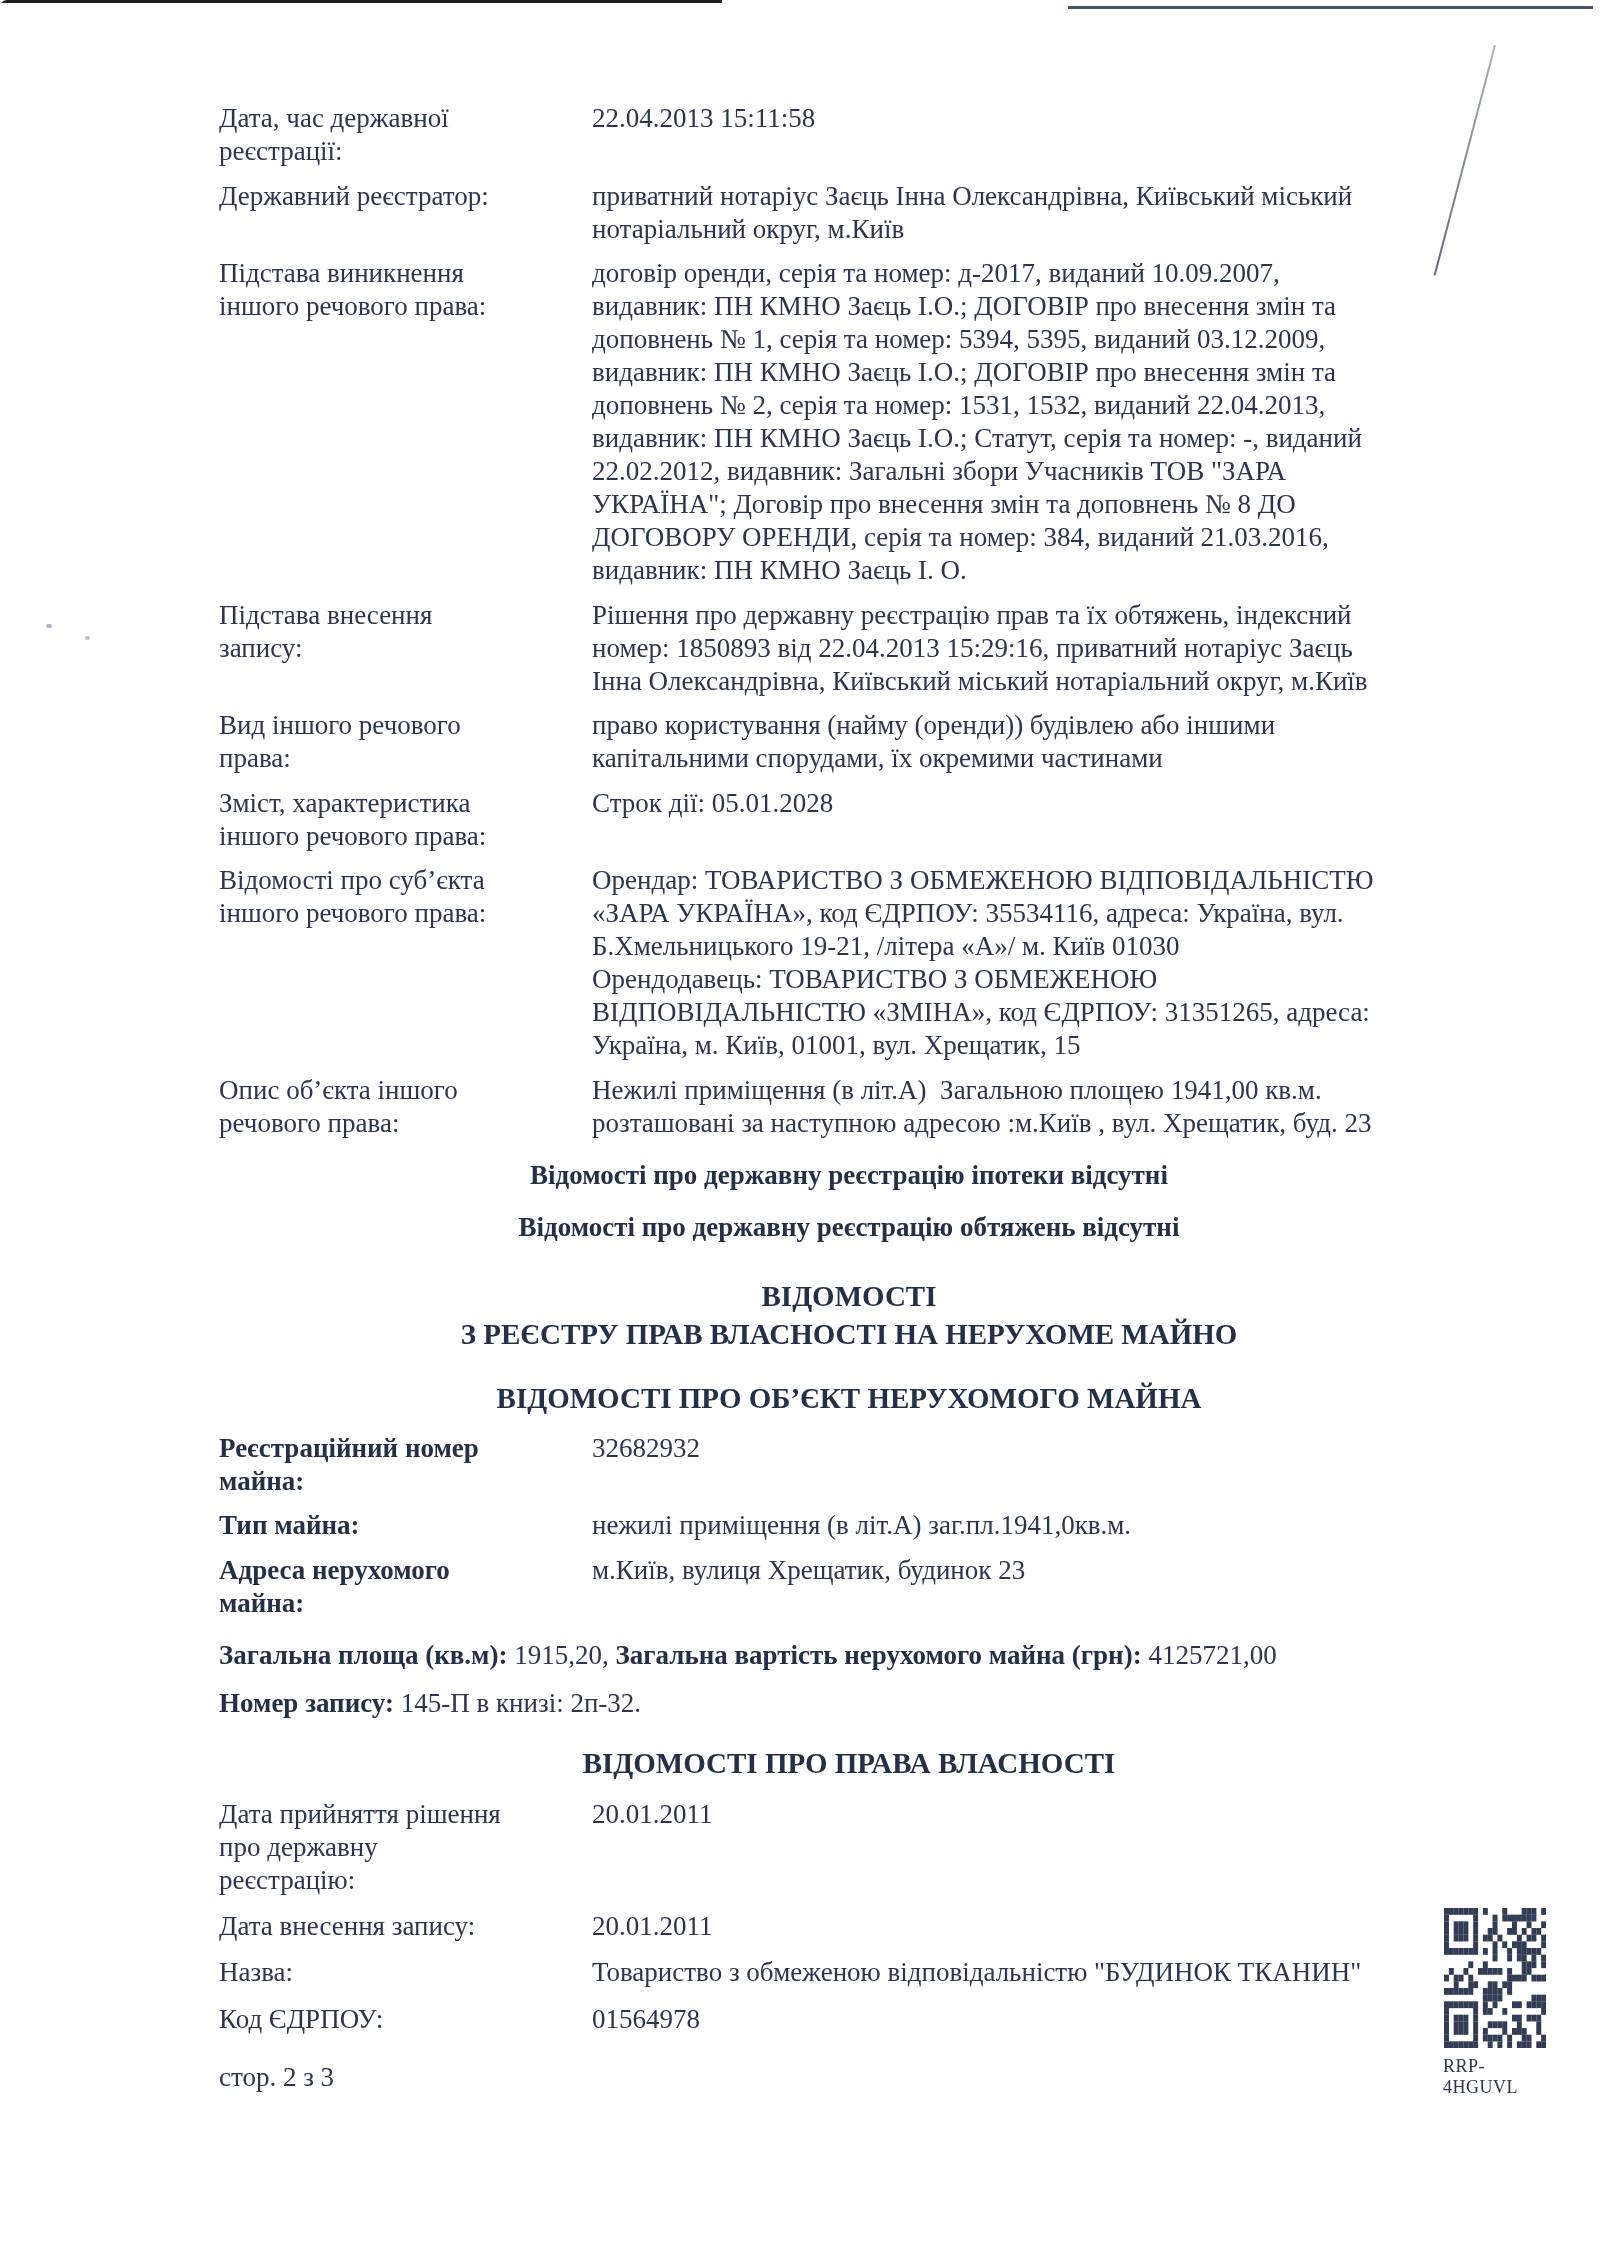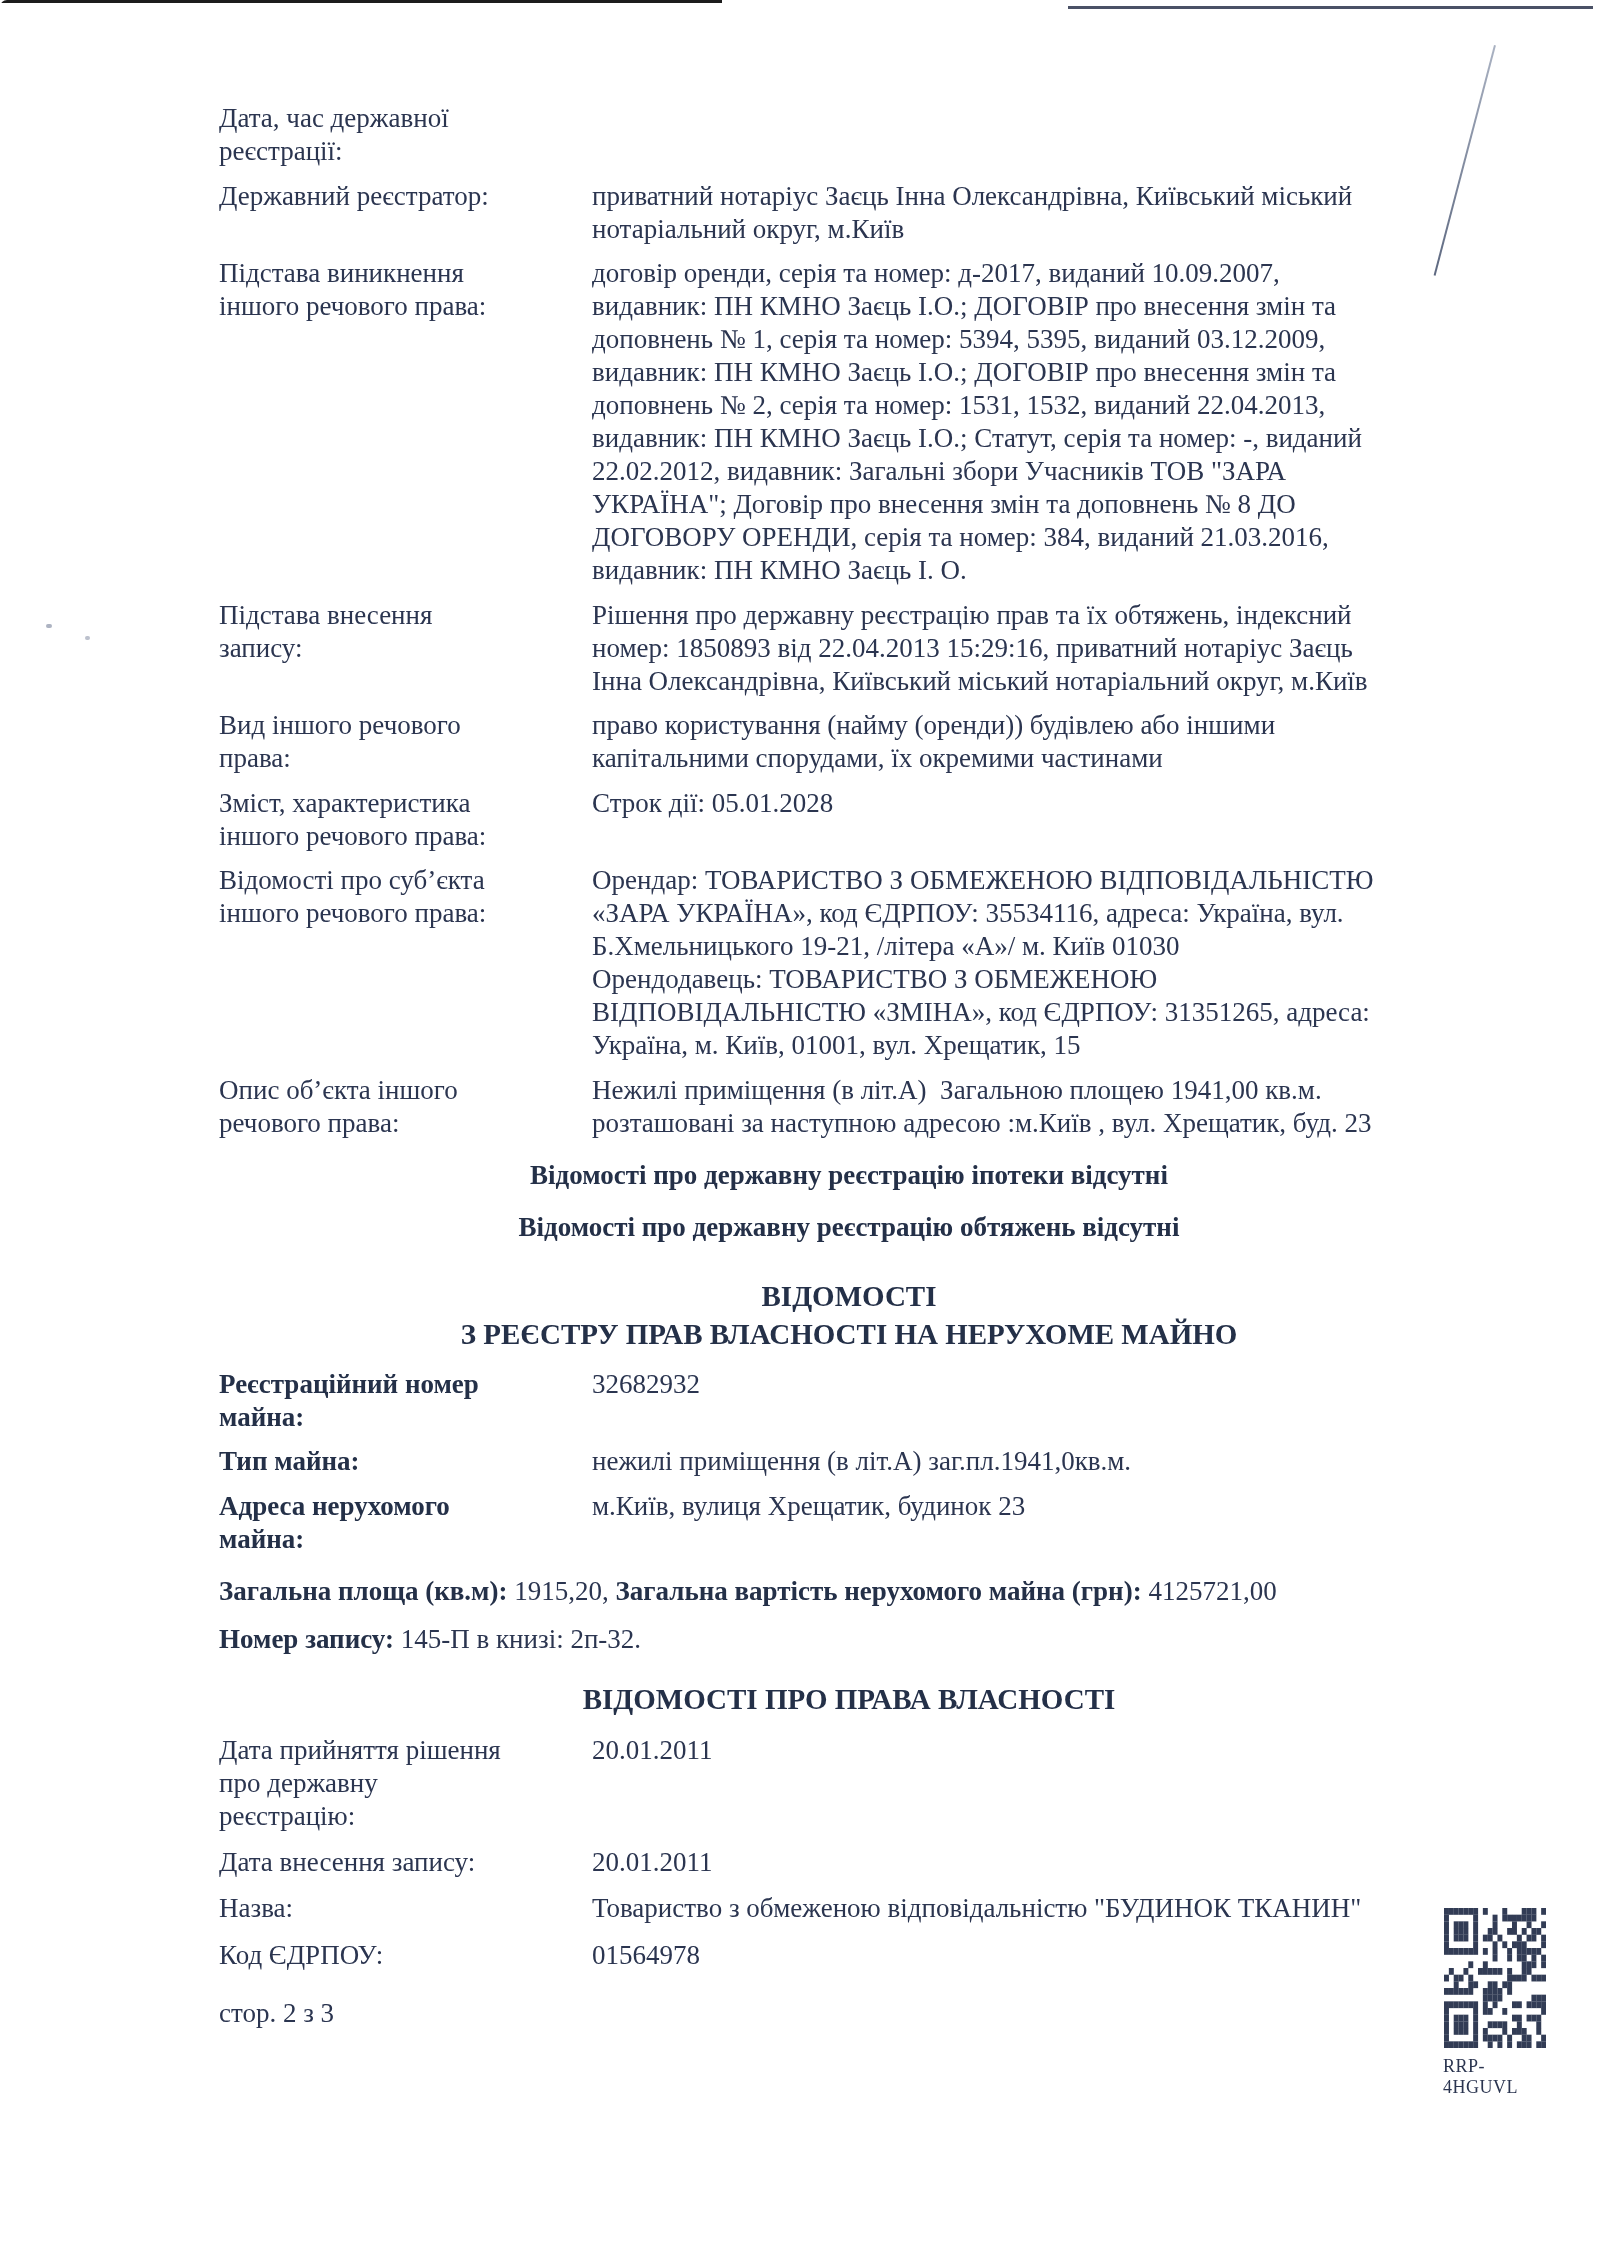--- a/index.html
+++ b/index.html
@@ -44,20 +44,21 @@
   <div class="artifact diag-streak"></div>
   <div class="artifact speck1"></div>
   <div class="artifact speck2"></div>
 
   <div class="content">
 
     <div class="fields">
         <div class="field-row">
           <div class="field-label">Дата, час державної
 реєстрації:</div>
+          <div class="field-value">22.04.2013 15:11:58</div>
         </div>
         <div class="field-row">
           <div class="field-label">Державний реєстратор:</div>
           <div class="field-value">приватний нотаріус Заєць Інна Олександрівна, Київський міський
 нотаріальний округ, м.Київ</div>
         </div>
         <div class="field-row">
           <div class="field-label">Підстава виникнення
 іншого речового права:</div>
           <div class="field-value">договір оренди, серія та номер: д-2017, виданий 10.09.2007,
@@ -108,20 +109,21 @@
       </div>
 
     <div class="bold-note">Відомості про державну реєстрацію іпотеки відсутні</div>
     <div class="bold-note second">Відомості про державну реєстрацію обтяжень відсутні</div>
 
     <div class="main-heading">
       <div>ВІДОМОСТІ</div>
       <div>З РЕЄСТРУ ПРАВ ВЛАСНОСТІ НА НЕРУХОМЕ МАЙНО</div>
     </div>
 
+    <div class="section-heading">ВІДОМОСТІ ПРО ОБ’ЄКТ НЕРУХОМОГО МАЙНА</div>
 
     <div class="fields bold-labels after-heading">
         <div class="field-row">
           <div class="field-label">Реєстраційний номер
 майна:</div>
           <div class="field-value">32682932</div>
         </div>
         <div class="field-row">
           <div class="field-label">Тип майна:</div>
           <div class="field-value">нежилі приміщення (в літ.А) заг.пл.1941,0кв.м.</div>

